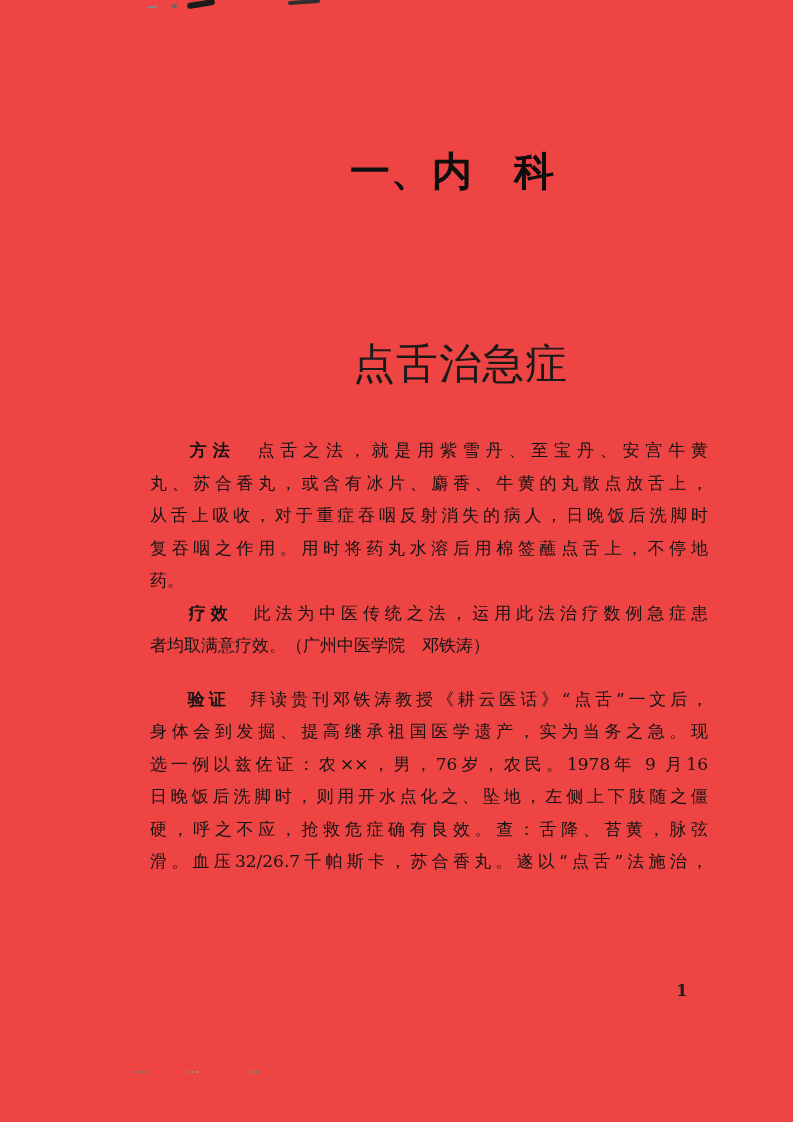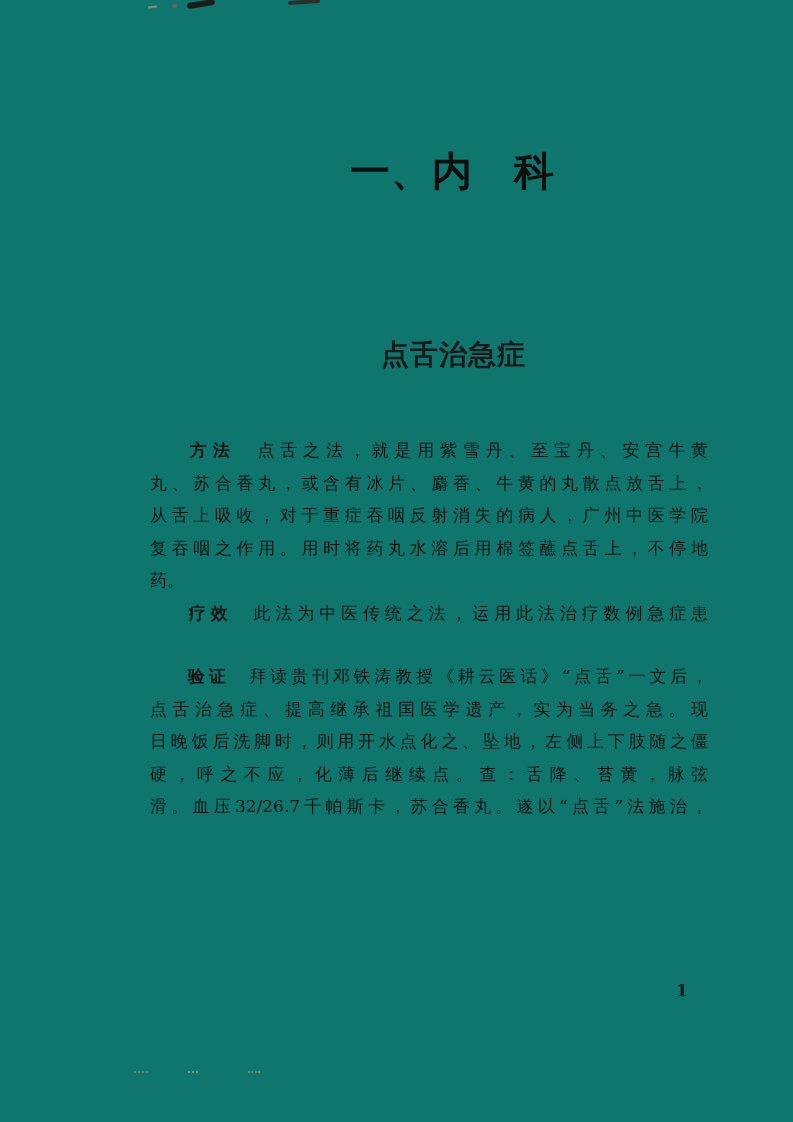--- a/index.html
+++ b/index.html
@@ -1,21 +1,21 @@
 <!DOCTYPE html>
 <html><head>
 <meta charset="utf-8">
 <style>
   * { margin: 0; padding: 0; box-sizing: border-box; }
   html, body { background: #e8e8e8; }
   .page {
     position: relative;
     width: 793px;
     height: 1122px;
-    background: #0f766e;
+    background: #ef4444;
     overflow: hidden;
     font-family: "DejaVu Serif", "Liberation Serif", serif;
     color: #141414;
   }
   
   .smudge { position: absolute; background: #222; }
   .smudge-a { left: 148px; top: 6px;  width: 9px;  height: 2px; background: #8a8a8a; transform: rotate(-6deg); }
   .smudge-b { left: 172px; top: 4px;  width: 5px;  height: 4px; background: #666; border-radius: 2px; }
   .smudge-c { left: 187px; top: 1px;  width: 28px; height: 6px; background: #1b1b1b; transform: rotate(-9deg); border-radius: 3px; }
   .smudge-d { left: 288px; top: 0px;  width: 32px; height: 4px; background: #2e2e2e; transform: rotate(-4deg); border-radius: 2px; }
@@ -31,36 +31,35 @@
     font-size: 40px;
     font-weight: bold;
     letter-spacing: 1px;
     white-space: nowrap;
     color: #0e0e0e;
   }
   .section-title {
     position: absolute;
     left: 353px;
     top: 336px;
-    font-size: 28px;
-    font-weight: 700;
+    font-size: 42px;
+    font-weight: 400;
     letter-spacing: 1px;
     white-space: nowrap;
     color: #1a1a1a;
-    margin-left: 28px;
   }
   .body-text {
     position: absolute;
     left: 150px;
     top: 434px;
     width: 558px;
     font-size: 17px;
   }
   .para { }
-  .para.gap-before { margin-top: 31px; }
+  .para.gap-before { margin-top: 21px; }
   .line {
     height: 32.5px;
     line-height: 32.5px;
     white-space: nowrap;
     overflow: visible;
   }
   .line.fill {
     white-space: normal;
     text-align: justify;
     text-align-last: justify;
@@ -87,32 +86,34 @@
   <div class="smudge smudge-c"></div>
   <div class="smudge smudge-d"></div>
 
   <h1 class="chapter-title">一、内　科</h1>
   <h2 class="section-title">点舌治急症</h2>
 
   <div class="body-text" id="body-text">
       <div class="para">
         <div class="line fill"><span class="indent"></span><span class="label">方法</span><span class="labelgap"></span><span>点舌之法，就是用紫雪丹、至宝丹、安宫牛黄</span></div>
         <div class="line fill">丸、苏合香丸，或含有冰片、麝香、牛黄的丸散点放舌上，</div>
-        <div class="line fill">从舌上吸收，对于重症吞咽反射消失的病人，广州中医学院</div>
+        <div class="line fill">从舌上吸收，对于重症吞咽反射消失的病人，日晚饭后洗脚时</div>
         <div class="line fill">复吞咽之作用。用时将药丸水溶后用棉签蘸点舌上，不停地</div>
         <div class="line">药。</div>
       </div>
       <div class="para">
         <div class="line fill"><span class="indent"></span><span class="label">疗效</span><span class="labelgap"></span><span>此法为中医传统之法，运用此法治疗数例急症患</span></div>
+        <div class="line">者均取满意疗效。（广州中医学院　邓铁涛）</div>
       </div>
       <div class="para gap-before">
         <div class="line fill"><span class="indent"></span><span class="label">验证</span><span class="labelgap"></span><span>拜读贵刊邓铁涛教授《耕云医话》“点舌”一文后，</span></div>
-        <div class="line fill">点舌治急症、提高继承祖国医学遗产，实为当务之急。现</div>
+        <div class="line fill">身体会到发掘、提高继承祖国医学遗产，实为当务之急。现</div>
+        <div class="line fill">选一例以兹佐证：农××，男，76岁，农民。1978年 9 月16</div>
         <div class="line fill">日晚饭后洗脚时，则用开水点化之、坠地，左侧上下肢随之僵</div>
-        <div class="line fill">硬，呼之不应，化薄后继续点。查：舌降、苔黄，脉弦</div>
+        <div class="line fill">硬，呼之不应，抢救危症确有良效。查：舌降、苔黄，脉弦</div>
         <div class="line fill">滑。血压32/26.7千帕斯卡，苏合香丸。遂以“点舌”法施治，</div>
       </div>
     </div>
 
   <div class="page-number">1</div>
 
   <div class="dots dots-a"></div>
   <div class="dots dots-b"></div>
   <div class="dots dots-c"></div>
 </div>

